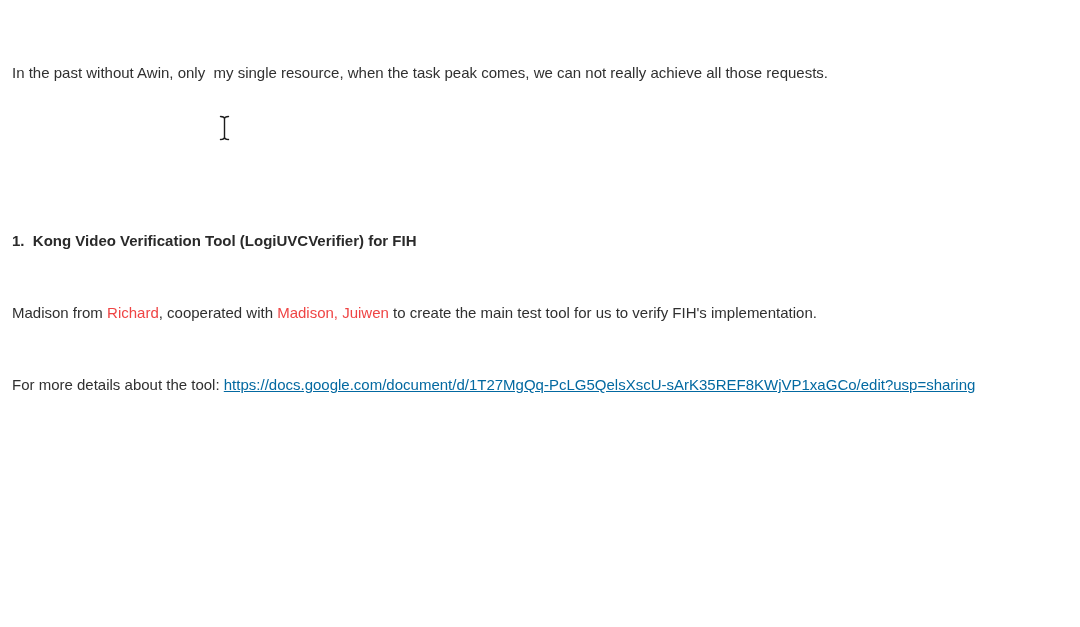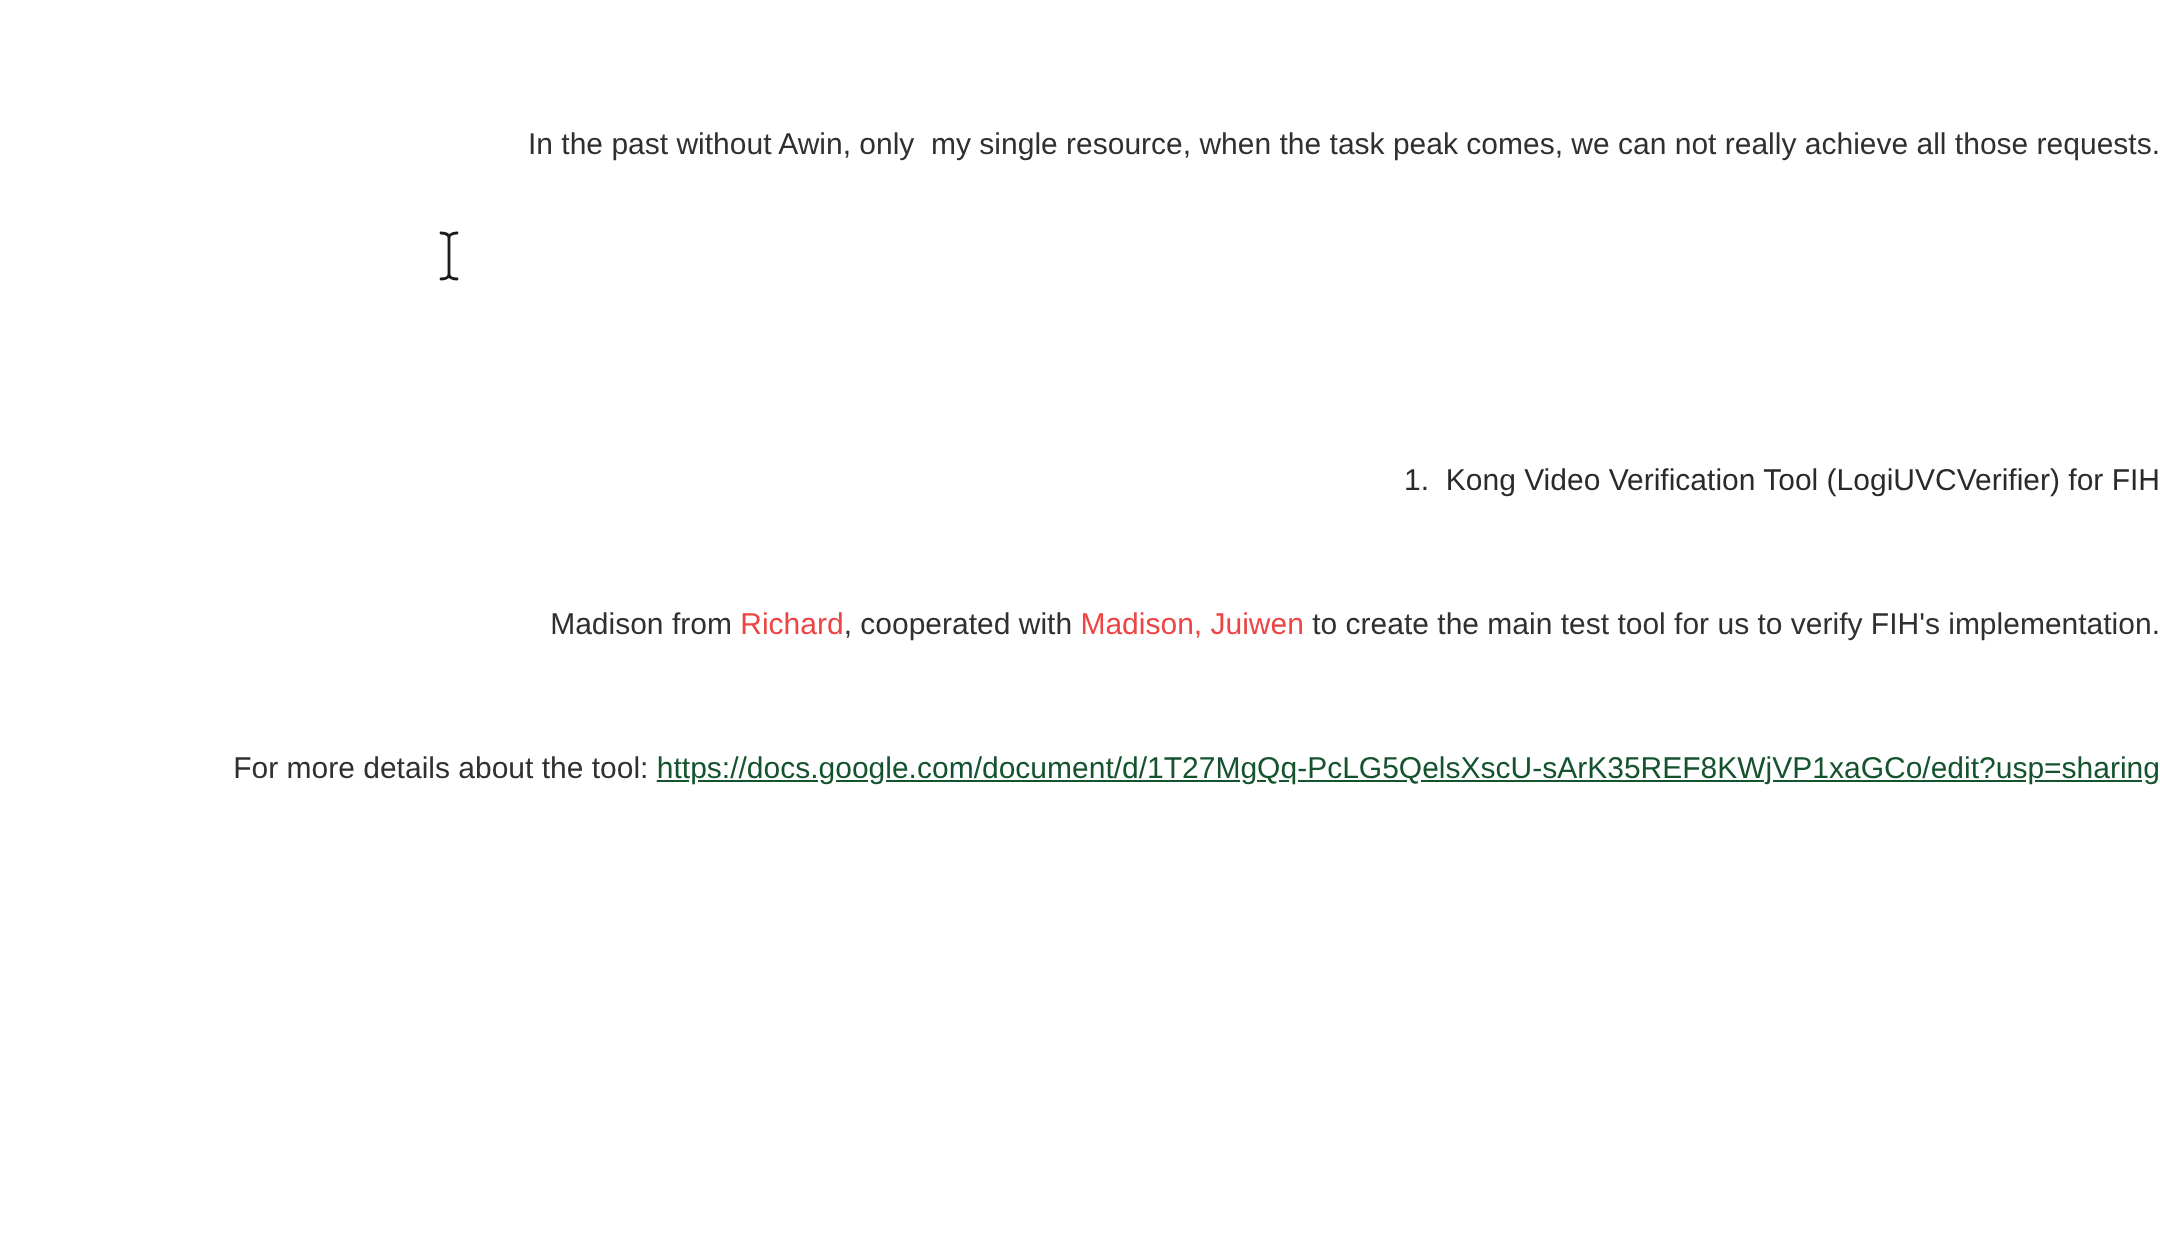--- a/index.html
+++ b/index.html
@@ -17,31 +17,30 @@
     right: 0;
     font-family: "Liberation Sans", sans-serif;
     font-size: 15px;
     line-height: 24px;
     color: #303030;
     white-space: pre;
   }
   .line {
     height: 24px;
     white-space: pre;
-    text-align: right;
   }
   .h {
-    font-weight: normal;
+    font-weight: bold;
     color: #2a2a2a;
   }
   .person {
     color: #ef4444;
   }
   .doc-link {
-    color: #14532d;
+    color: #0369a1;
     text-decoration: underline;
     cursor: pointer;
   }
   .cursor {
     position: absolute;
     left: 218px;
     top: 115px;
     width: 13px;
     height: 26px;
     pointer-events: none;

